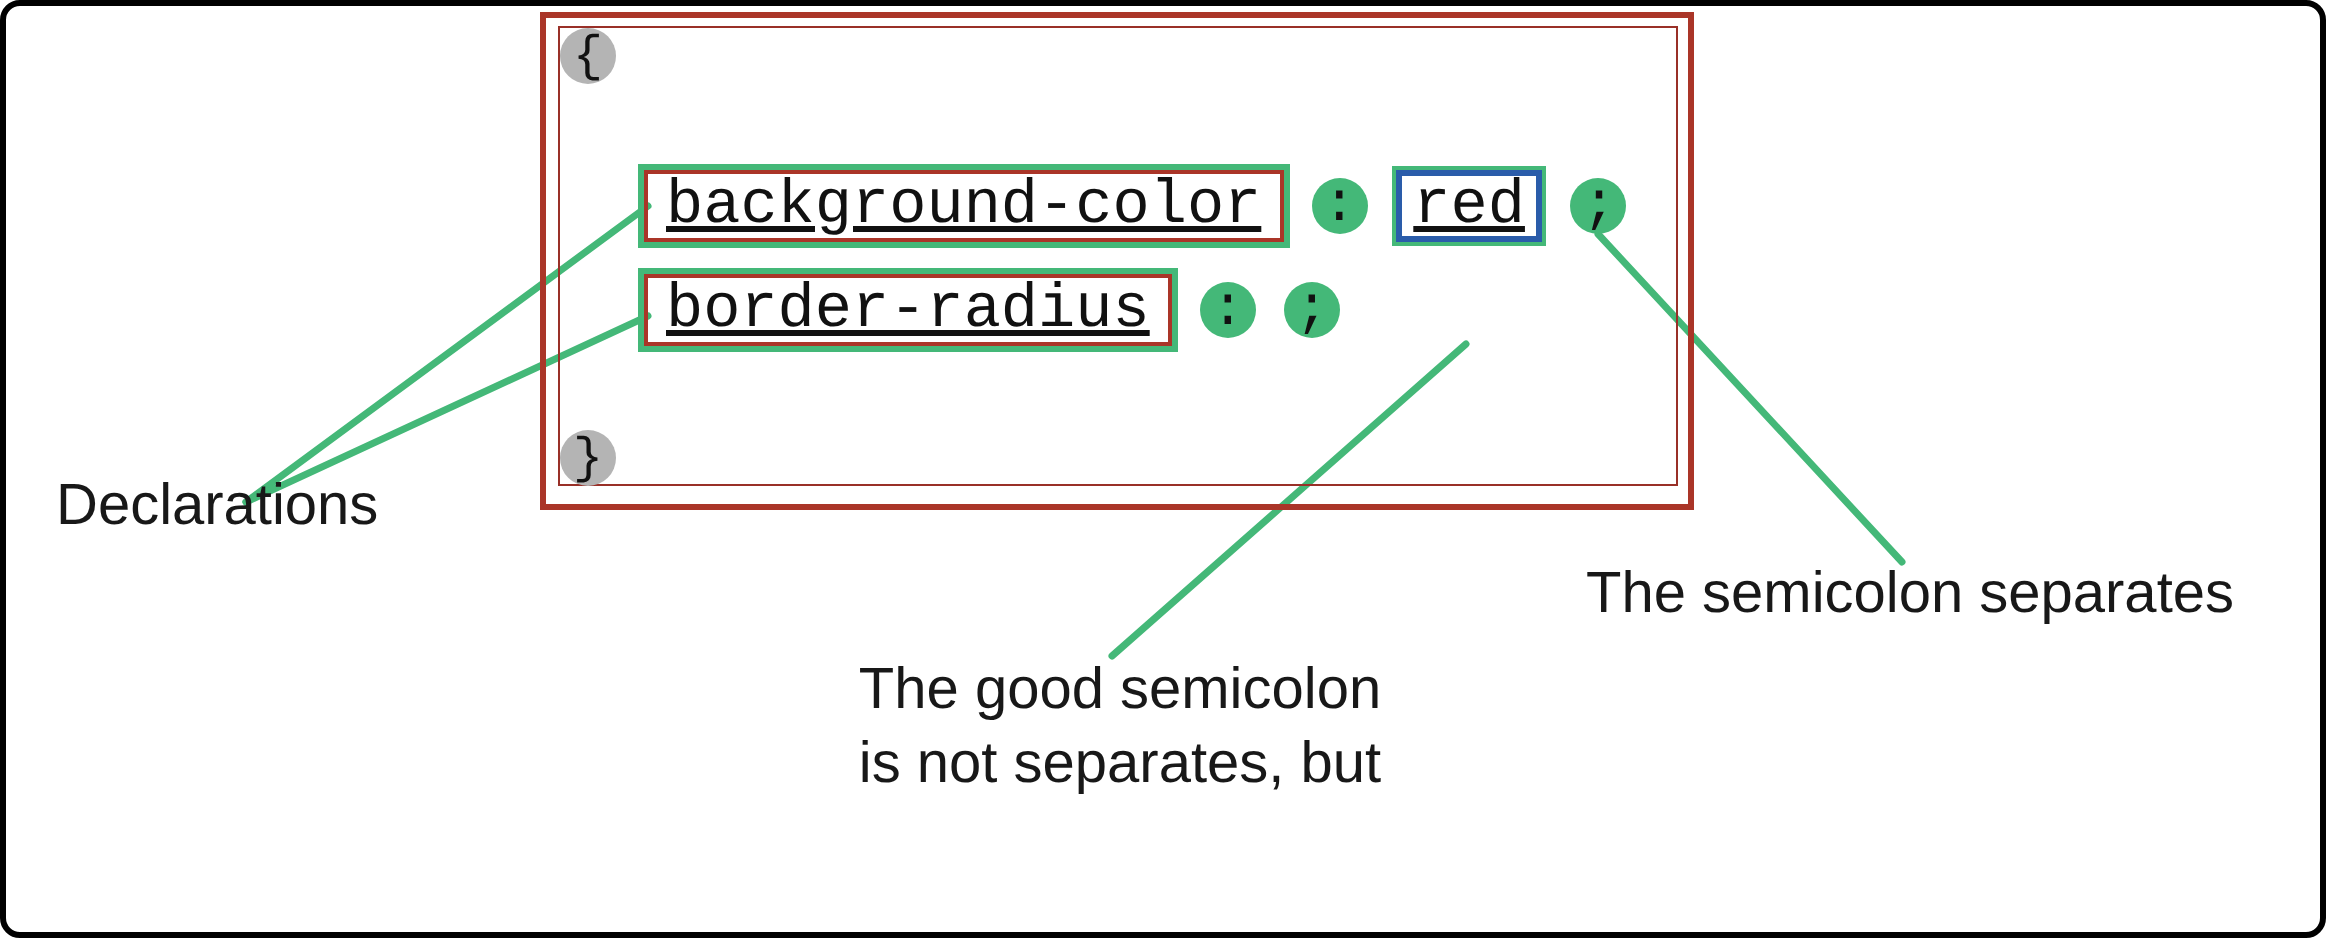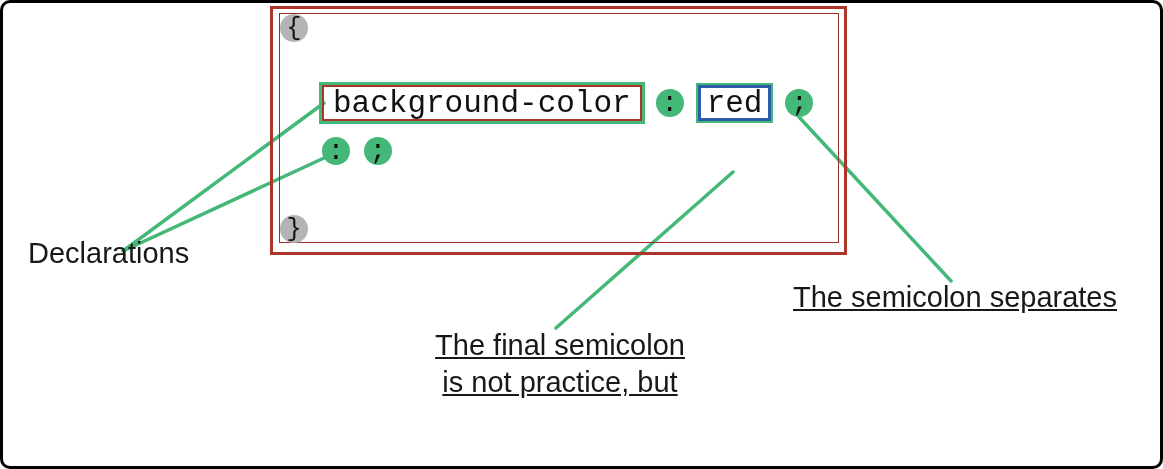--- a/index.html
+++ b/index.html
@@ -74,20 +74,21 @@
     font-family: "Liberation Mono", "DejaVu Sans Mono", monospace;
     font-size: 31px;
     color: #111111;
     white-space: nowrap;
   }
   .box {
     display: flex;
     align-items: center;
     height: 36px;
     box-sizing: border-box;
+    text-decoration: underline;
   }
   .box.prop {
     padding: 0 9px;
     border: 2px solid #aa3528;
     outline: 3px solid #44b878;
   }
   .box.value {
     padding: 12px 6px;
     border: 3px solid #2a5caa;
     outline: 2px solid #44b878;
@@ -95,21 +96,20 @@
   .label-declarations {
     position: absolute;
     left: 25px; top: 234px;
     font-size: 29px;
   }
   .note {
     position: absolute;
     text-align: center;
     font-size: 29px;
     line-height: 37px;
-    text-decoration: underline;
   }
   .note.final {
     left: 377px; top: 324px;
     width: 360px;
   }
   .note.sep {
     left: 762px; top: 276px;
     width: 380px;
   }
 </style>
@@ -132,28 +132,29 @@
   <span class="circle gray" style="left:277px; top:212px;">}</span>
 
   <div class="decl-row" style="left:319px; top:82px;">
     <span class="box prop code">background-color</span>
     <span class="circle green">:</span>
     <span class="box value code">red</span>
     <span class="circle green">;</span>
   </div>
 
   <div class="decl-row" style="left:319px; top:134px;">
+    <span class="box prop code">border-radius</span>
     <span class="circle green">:</span>
     <span class="circle green">;</span>
   </div>
 
   <div class="label-declarations">Declarations</div>
 
   <div class="note final">
-    <div>The final semicolon</div>
-    <div>is not practice, but</div>
+    <div>The good semicolon</div>
+    <div>is not separates, but</div>
   </div>
 
   <div class="note sep">
     <div>The semicolon separates</div>
   </div>
 
 </div>
 
 </body></html>

